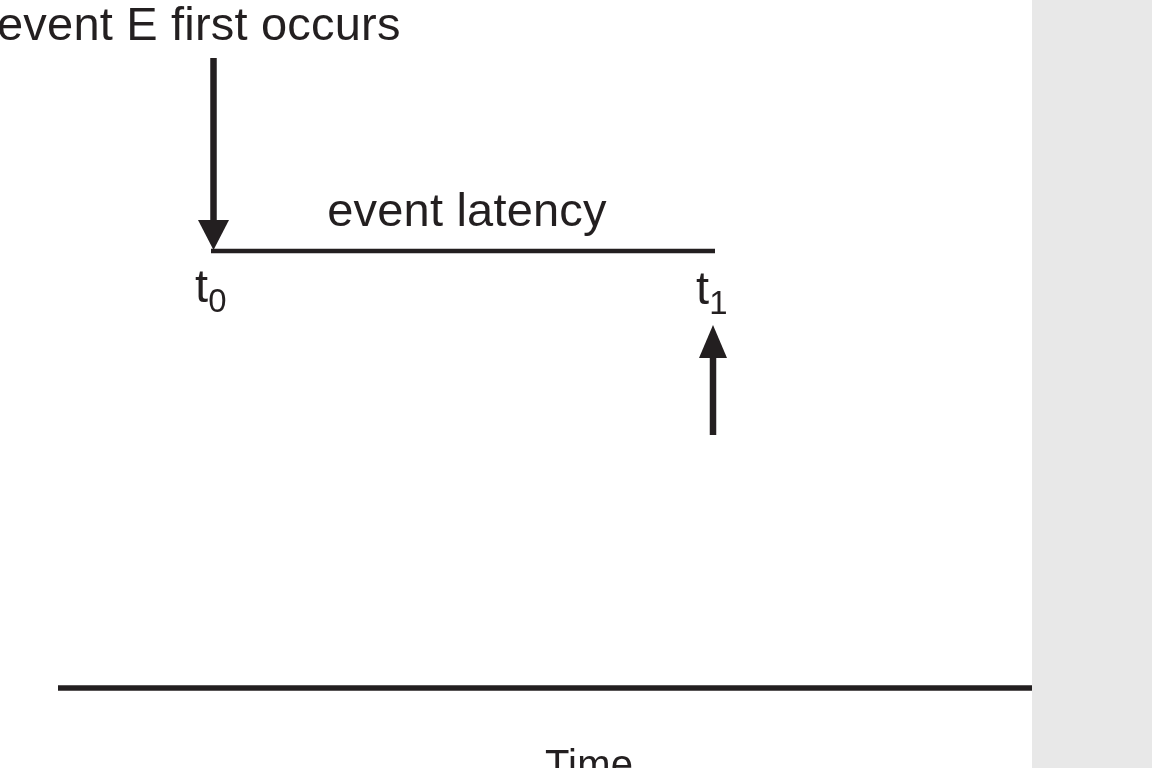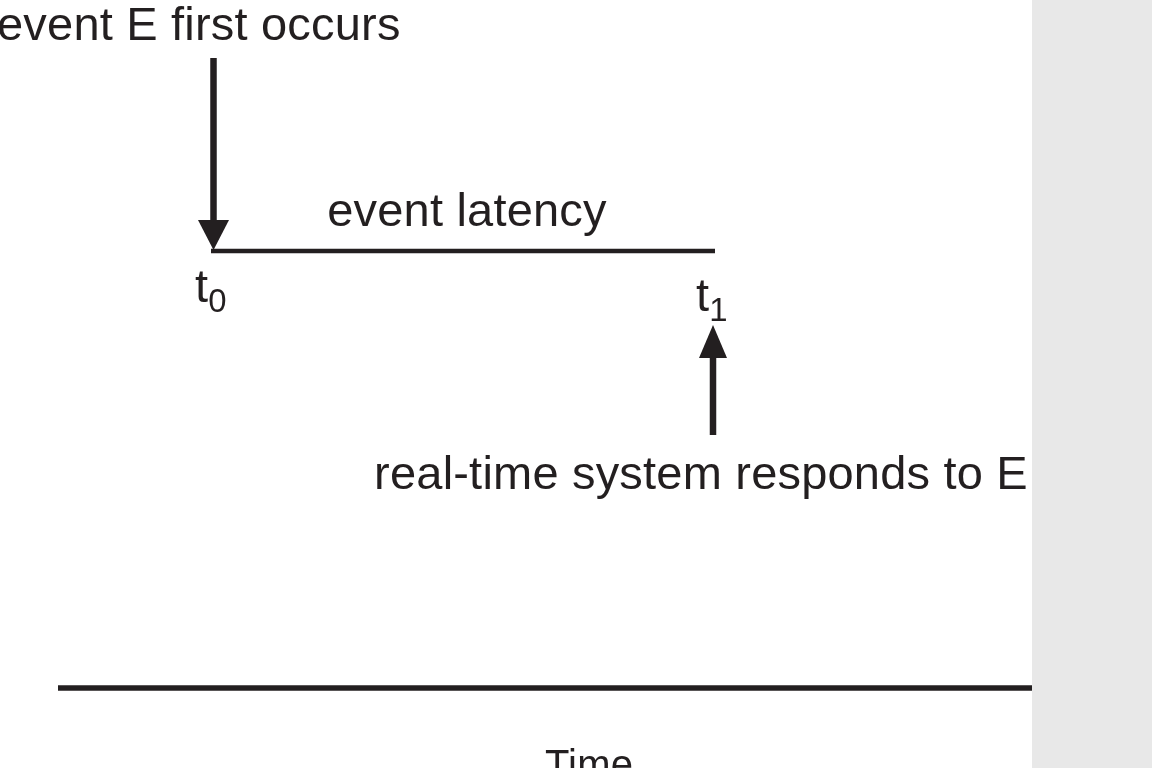--- a/index.html
+++ b/index.html
@@ -61,19 +61,18 @@
       <polygon points="1115,673 1115,702.5 1148,687.5"></polygon>
     </g>
   </svg>
 
   <div class="label" style="left:-3px; top:0;">event E first occurs</div>
 
   <div class="label centered" style="left:467px; top:186px;">event latency</div>
 
   <div class="label" style="left:195px; top:262px;text-align:right;"><span>t</span><span class="t-sub">0</span></div>
 
-  <div class="label" style="left:696px; top:271px;"><span>t</span><span class="t-sub">1</span></div>
+  <div class="label" style="left:696px; top:264px;"><span>t</span><span class="t-sub">1</span></div>
 
-  <div class="label centered" style="left:701px; top:449px;">real-time system responds to E</div>
 
   <div class="label centered time-label" style="left:589px; top:713px;">Time</div>
 
 </div>
 
 </body></html>

